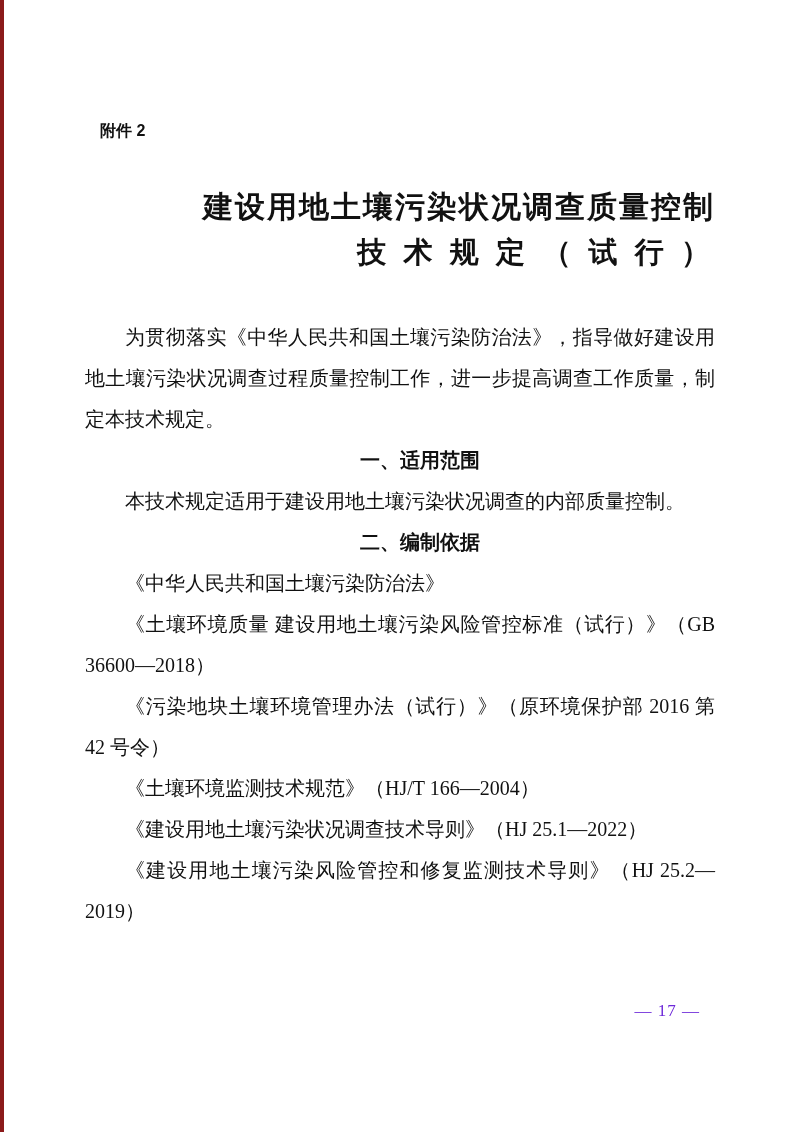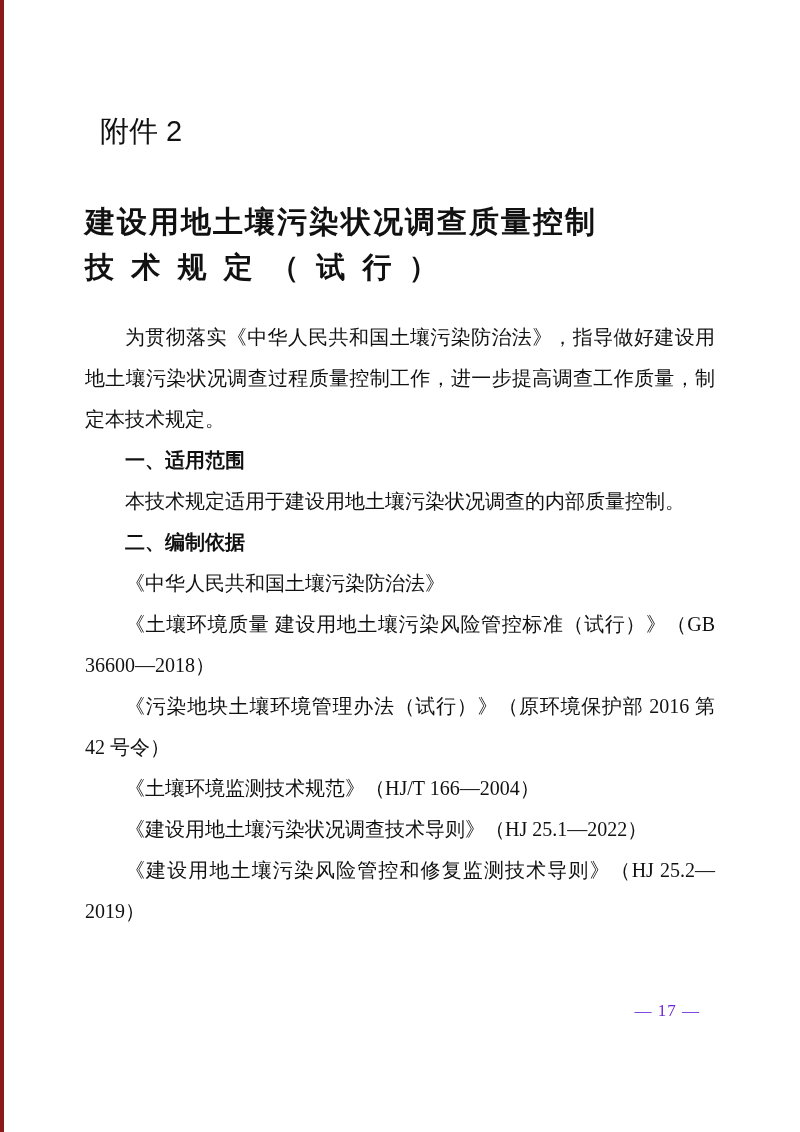--- a/index.html
+++ b/index.html
@@ -22,32 +22,32 @@
     top: 0;
     width: 4px;
     height: 1132px;
     background: #8b1a1a;
   }
   .attachment-label {
     position: absolute;
     left: 100px;
     top: 116px;
     font-family: "Liberation Sans", "DejaVu Sans", sans-serif;
-    font-weight: 400;
-    font-size: 29px;
+    font-weight: 700;
+    font-size: 16px;
     line-height: 30px;
     white-space: pre;
     text-align: center;
   }
   .title-block {
     position: absolute;
     left: 85px;
-    top: 199px;
+    top: 184px;
     width: 630px;
-    text-align: left;
+    text-align: right;
     font-weight: 700;
   }
   .title-line1 {
     font-size: 30px;
     line-height: 45px;
     letter-spacing: 2px;
   }
   .title-line2 {
     font-size: 29px;
     line-height: 47px;
@@ -63,21 +63,21 @@
   .content p {
     margin: 0;
     font-size: 20px;
     line-height: 41px;
     text-align: justify;
     text-indent: 2em;
   }
   .content p.section-heading {
     font-family: Liberation Sans, sans-serif;
     font-weight: 700;
-    text-align: left;
+    text-align: center;
   }
   .page-number {
     position: absolute;
     top: 1001px;
     right: 100px;
     font-size: 17px;
     letter-spacing: 1px;
     color: #6d28d9;
     white-space: pre;
   }

